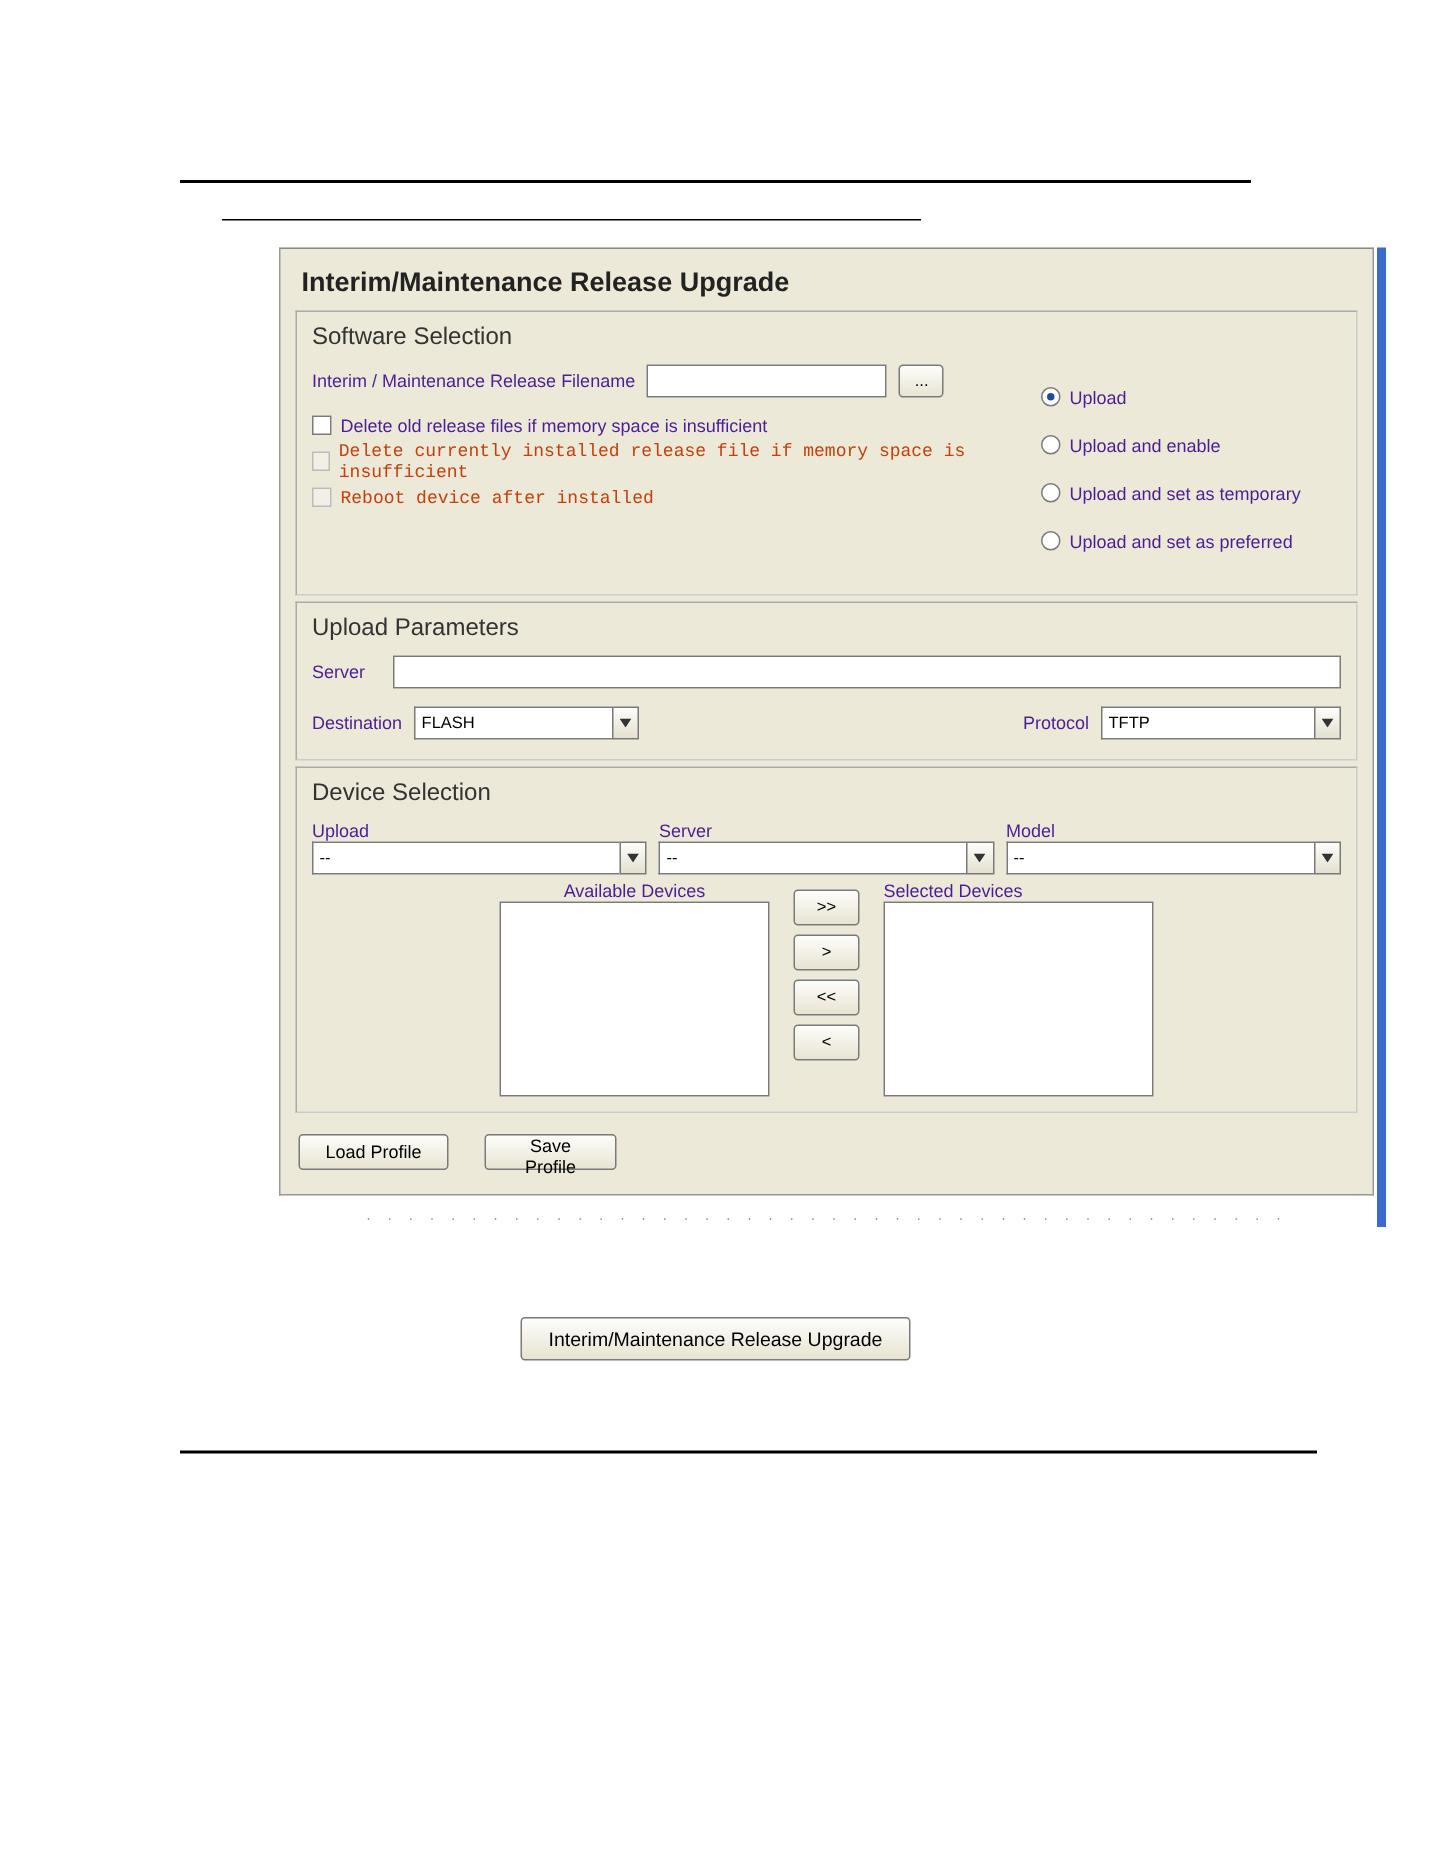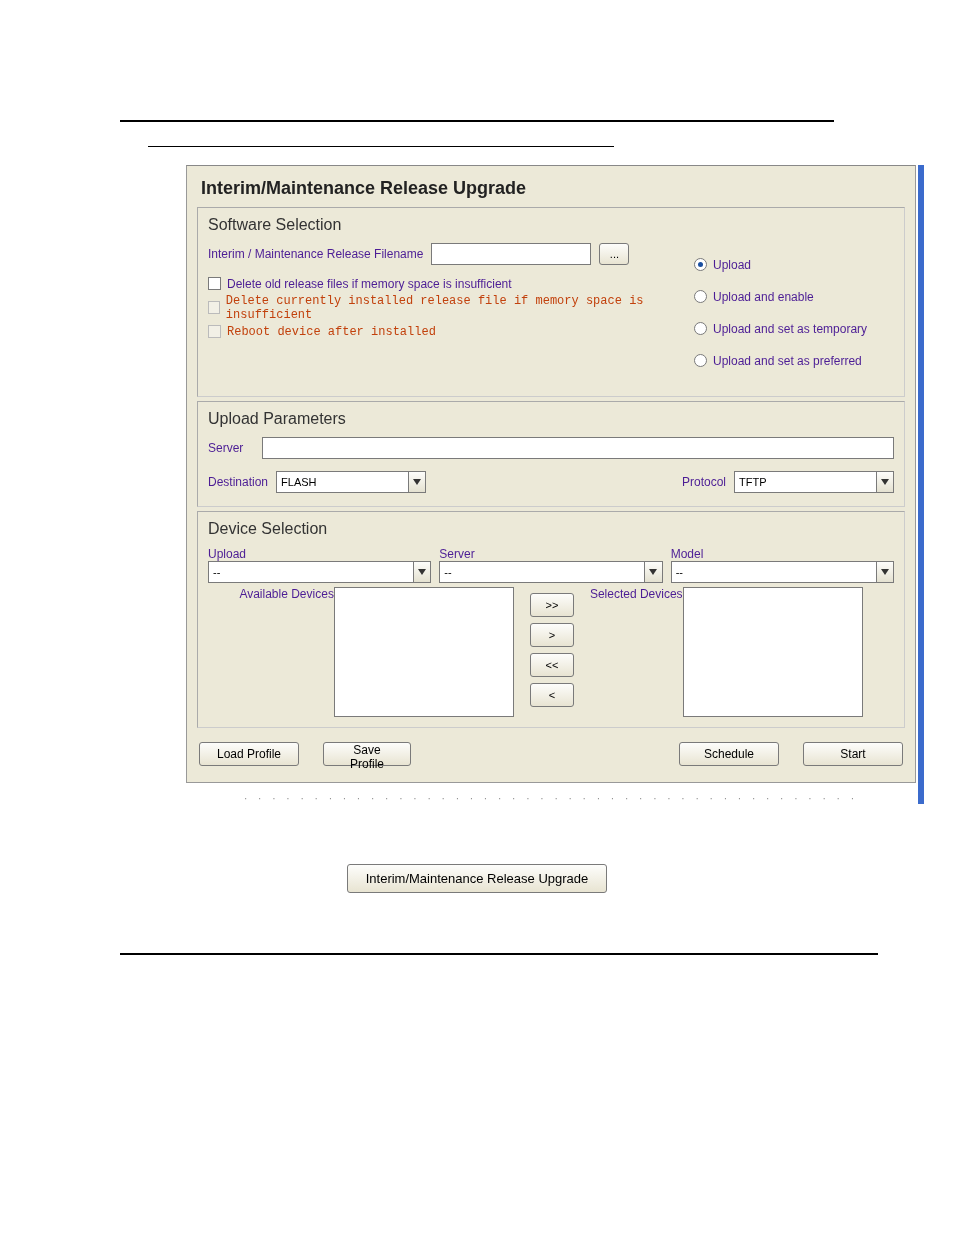--- a/index.html
+++ b/index.html
@@ -142,21 +142,21 @@
     width: 180px;
     height: 130px;
   }
   .transfer {
     display: flex;
     align-items: flex-start;
     justify-content: center;
     margin-top: 4px;
     gap: 16px;
   }
-  .transfer-col { display:flex; flex-direction:row; }
+  .transfer-col { display:flex; flex-direction:column; }
   .transfer-btns { display:flex; flex-direction:column; gap:6px; margin-top: 6px; align-items:center; }
   .bottom-btns { display:flex; justify-content: space-between; margin: 14px 12px 0 12px; }
   .bottom-left, .bottom-right { display:flex; gap:24px; }
   .dots {
     text-align: center;
     color: #888;
     letter-spacing: 4px;
     padding: 10px 0 0 0;
     font-size: 10px;
   }
@@ -313,24 +313,20 @@
           <div class="listbox"></div>
         </div>
       </div>
     </div>
 
     <div class="bottom-btns">
       <div class="bottom-left">
         <button class="btn" style="width:100px">Load Profile</button>
         <button class="btn" style="width:88px">Save Profile</button>
       </div>
-      <div class="bottom-right">
-        <button class="btn" style="width:100px">Schedule</button>
-        <button class="btn" style="width:100px">Start</button>
-      </div>
     </div>
 
   </div>
   <div class="dots">· · · · · · · · · · · · · · · · · · · · · · · · · · · · · · · · · · · · · · · · · · · ·</div>
 </div>
 
 <div class="nav-btn-wrap">
   <button class="nav-btn">Interim/Maintenance Release Upgrade</button>
 </div>
 

